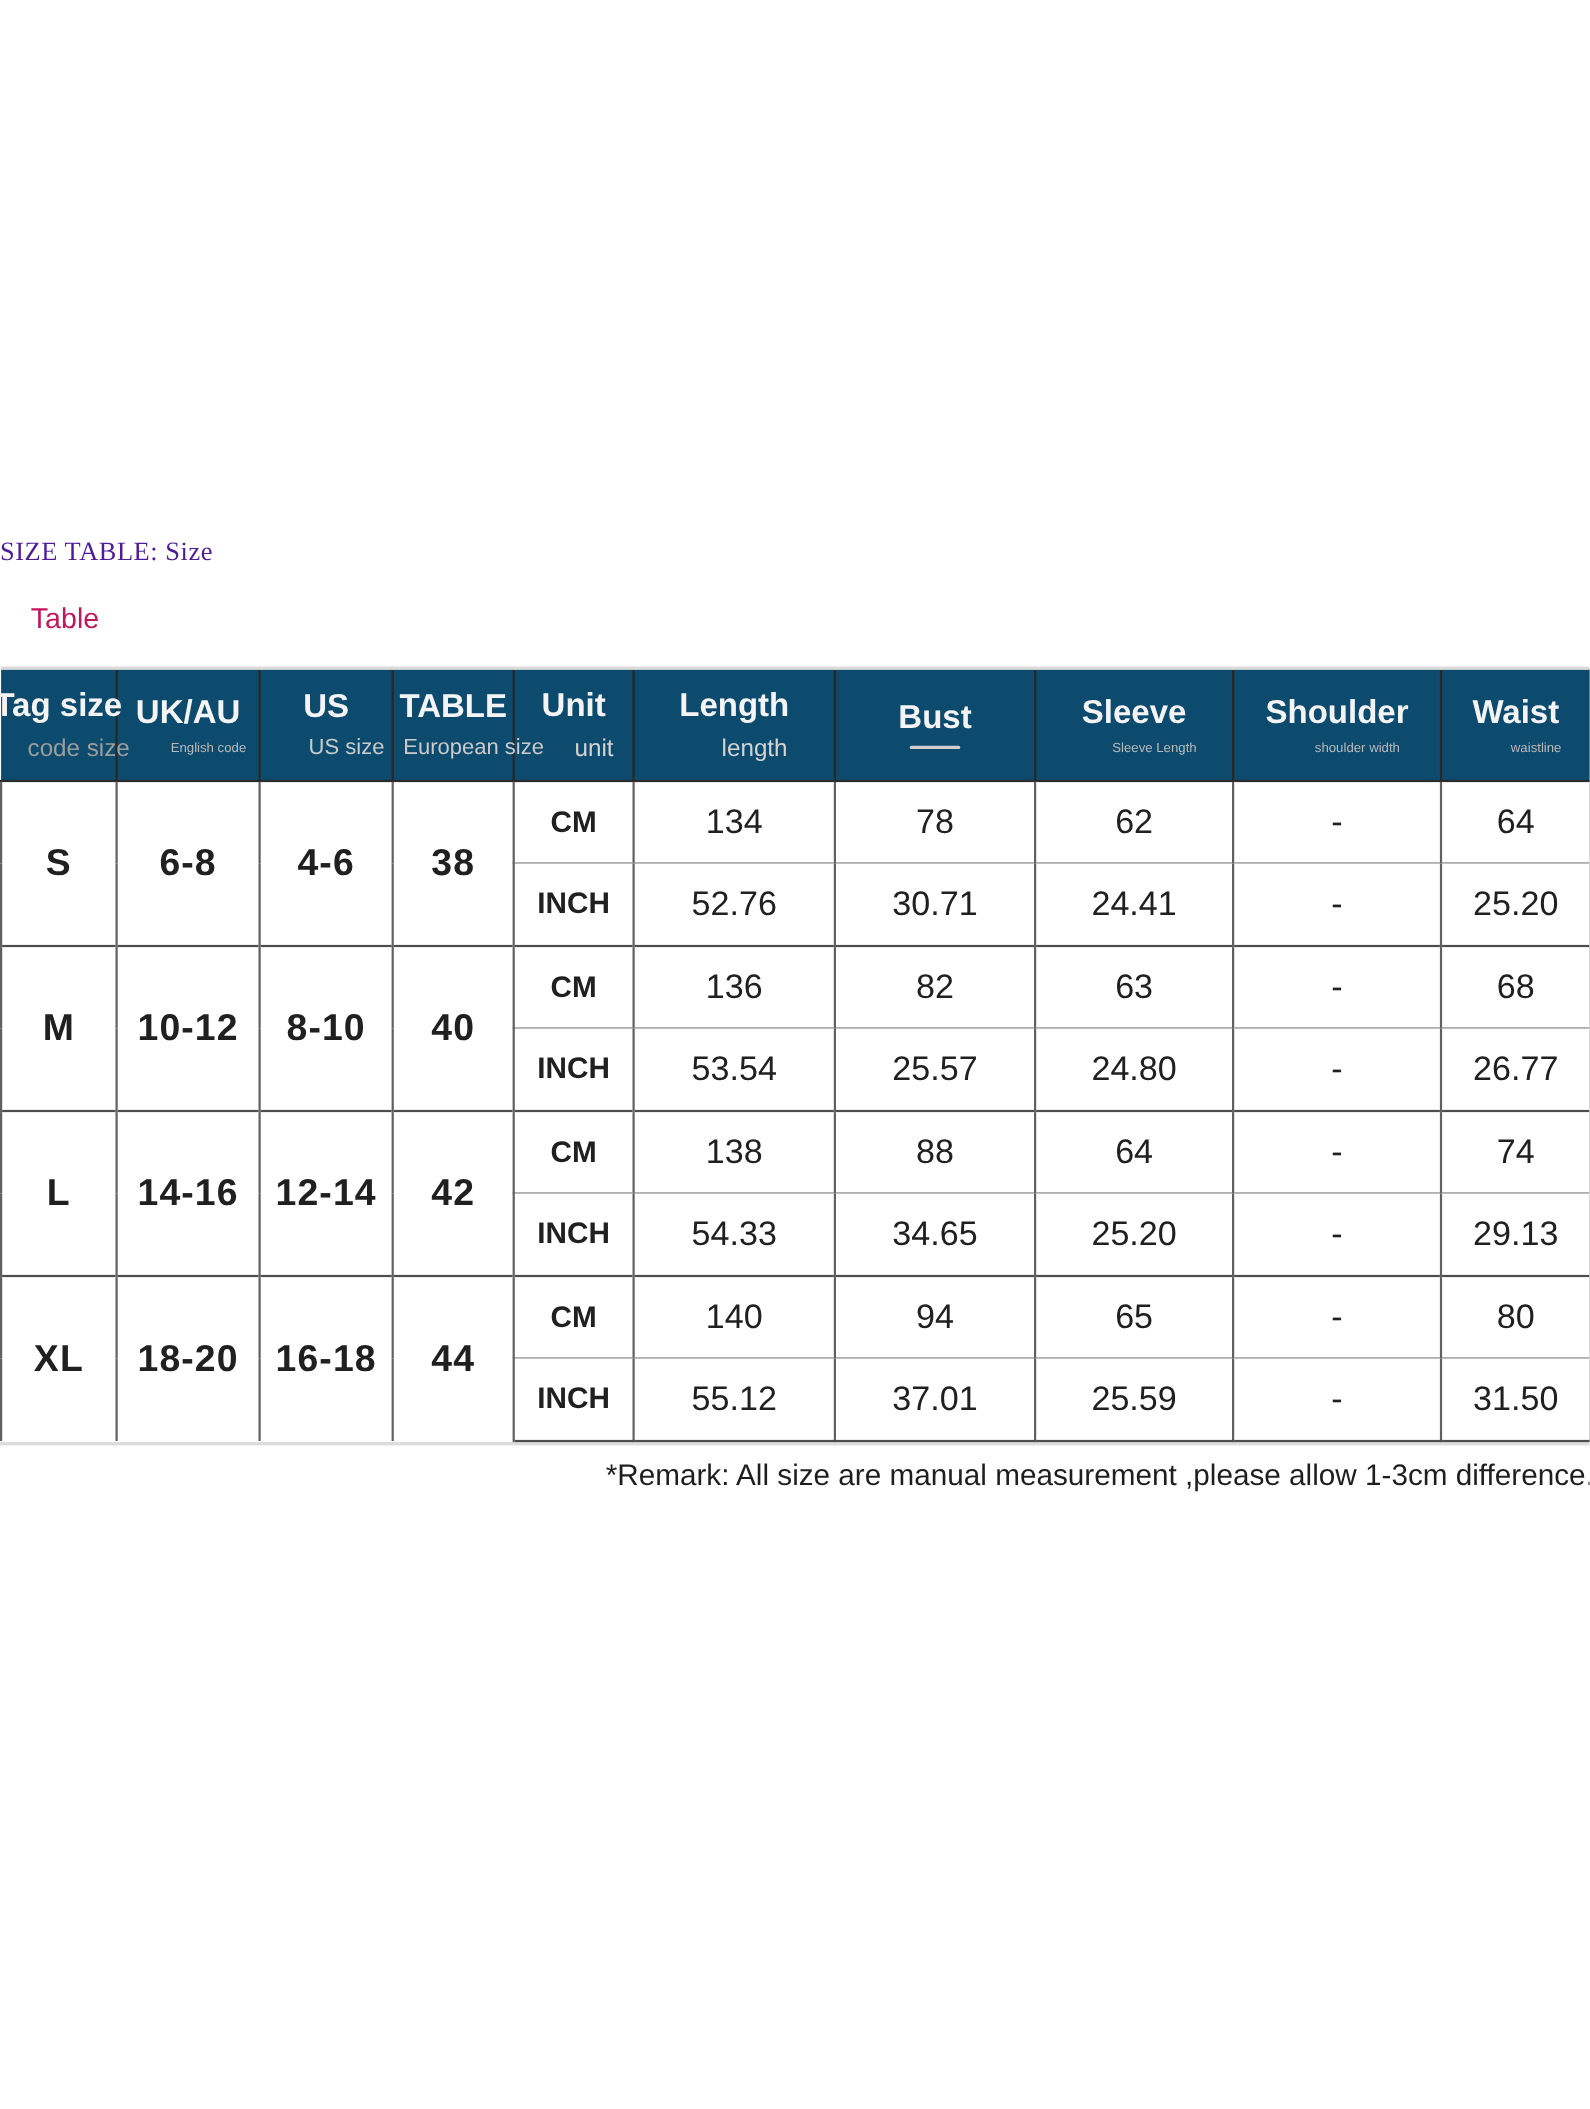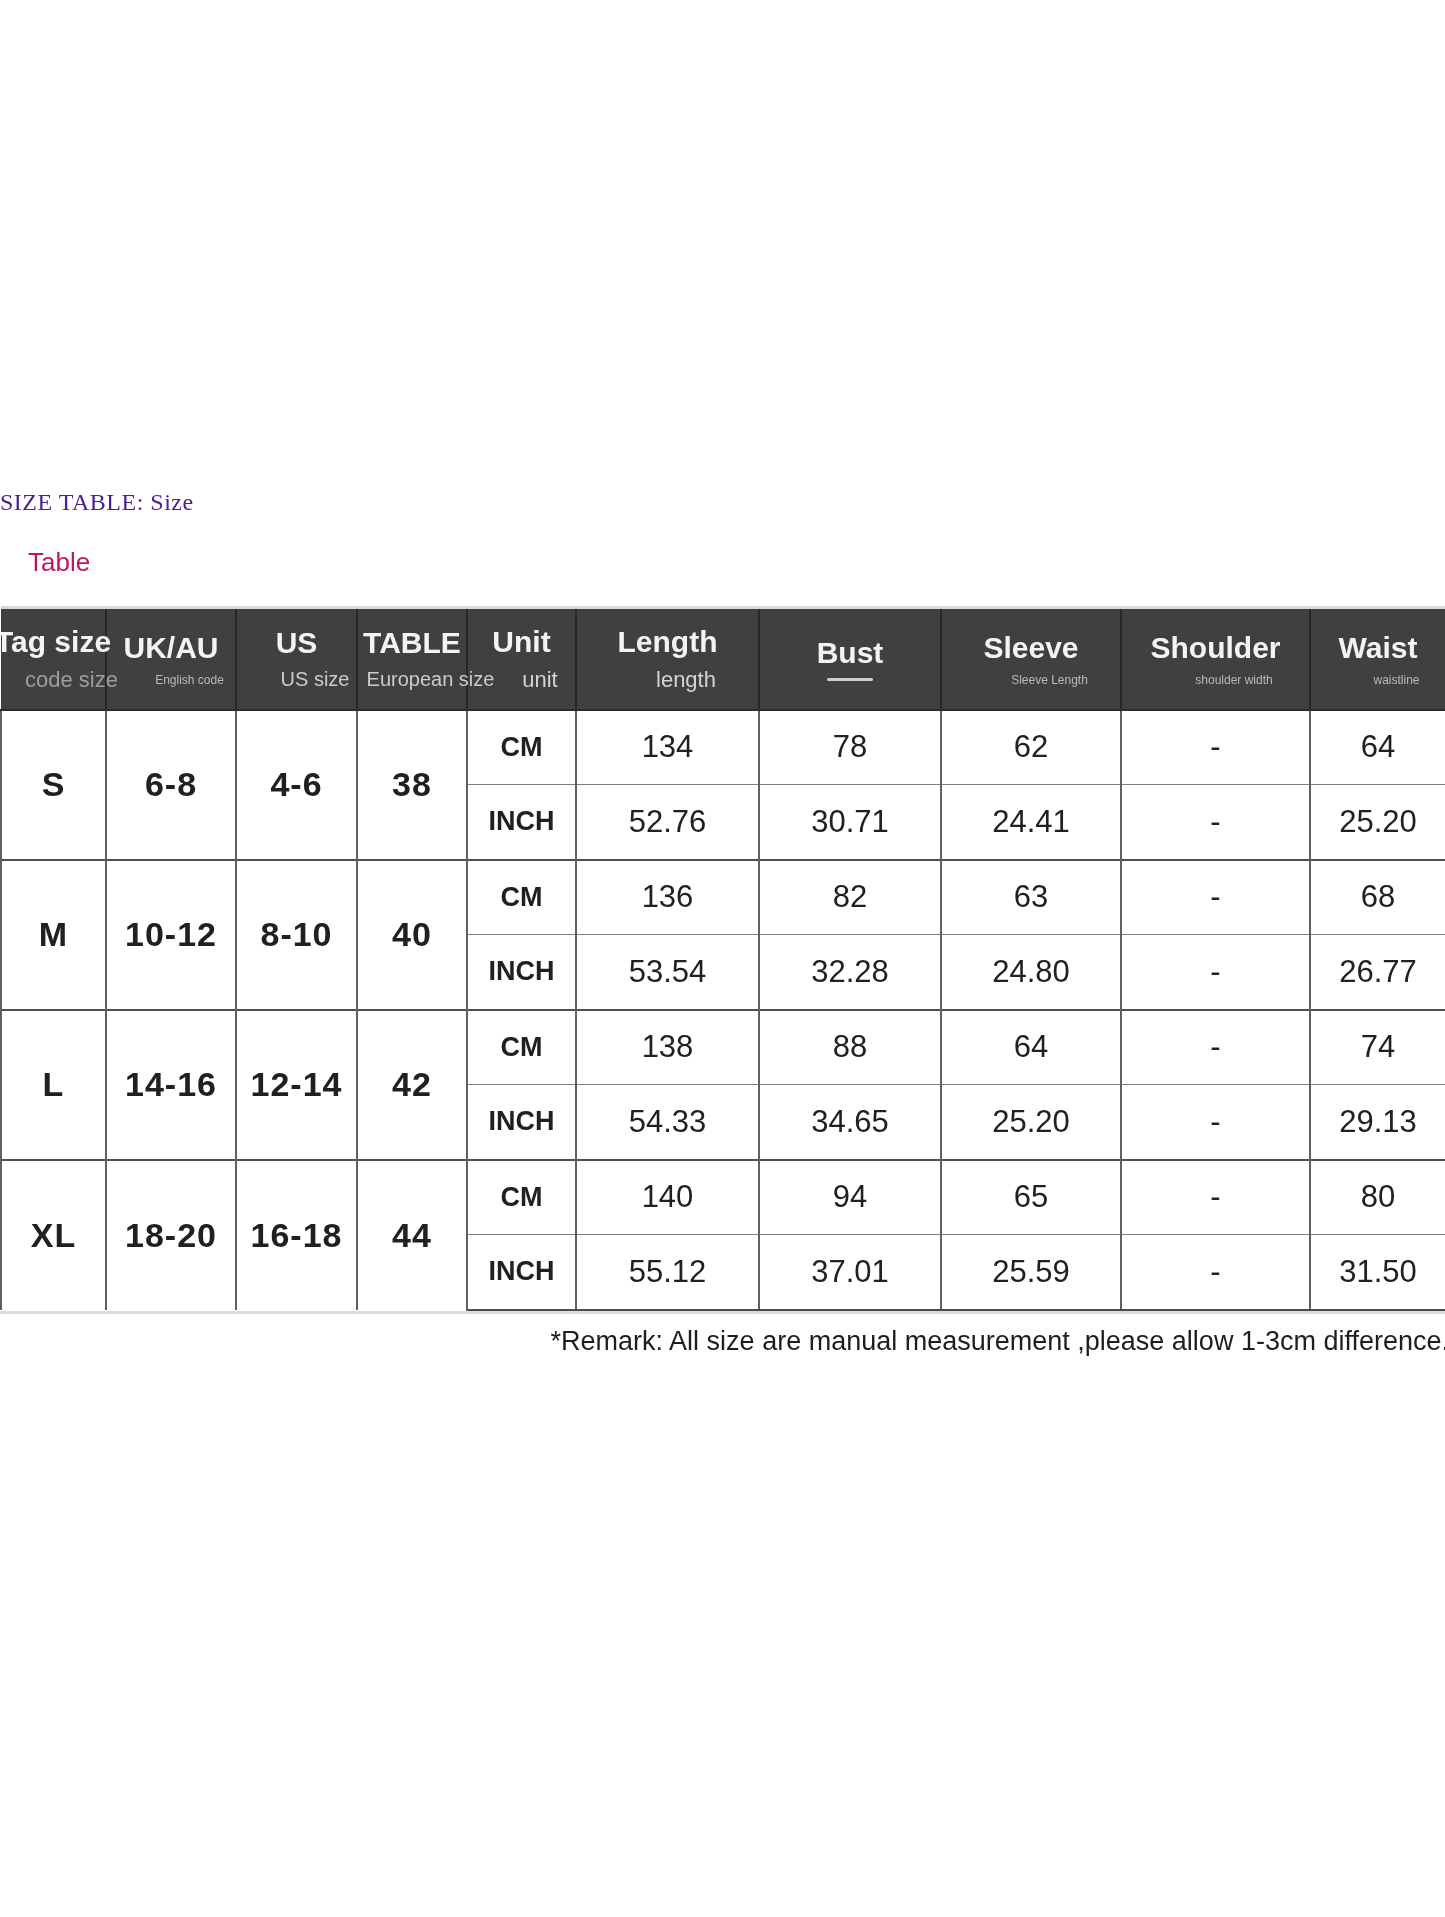--- a/index.html
+++ b/index.html
@@ -23,21 +23,21 @@
   }
   table.size-table {
     position: absolute; left: 0; top: 606px;
     width: 1445px;
     border-collapse: collapse;
     table-layout: fixed;
     border-top: 3px solid #d9d9d9;
     box-shadow: 0 3px 0 #dcdcdc;
   }
   thead th {
-    background: #404040;
+    background: #0c4a6e;
     height: 102px;
     padding: 0;
     border-right: 2px solid #272727;
     border-bottom: 2px solid #2b2b2b;
     vertical-align: middle;
     font-weight: normal;
   }
   thead th .h-wrap {
     display: flex; flex-direction: column;
     align-items: center; justify-content: center;
@@ -186,21 +186,21 @@
         <td class="unit">CM</td>
         <td>136</td>
         <td>82</td>
         <td>63</td>
         <td>-</td>
         <td>68</td>
       </tr>
       <tr class="row-inch">
         <td class="unit">INCH</td>
         <td>53.54</td>
-        <td>32.28</td>
+        <td>25.57</td>
         <td>24.80</td>
         <td>-</td>
         <td>26.77</td>
       </tr>
 
       <tr class="row-cm block-start">
         <td class="szcol" rowspan="2">L</td>
         <td class="szcol" rowspan="2">14-16</td>
         <td class="szcol" rowspan="2">12-14</td>
         <td class="szcol" rowspan="2">42</td>

